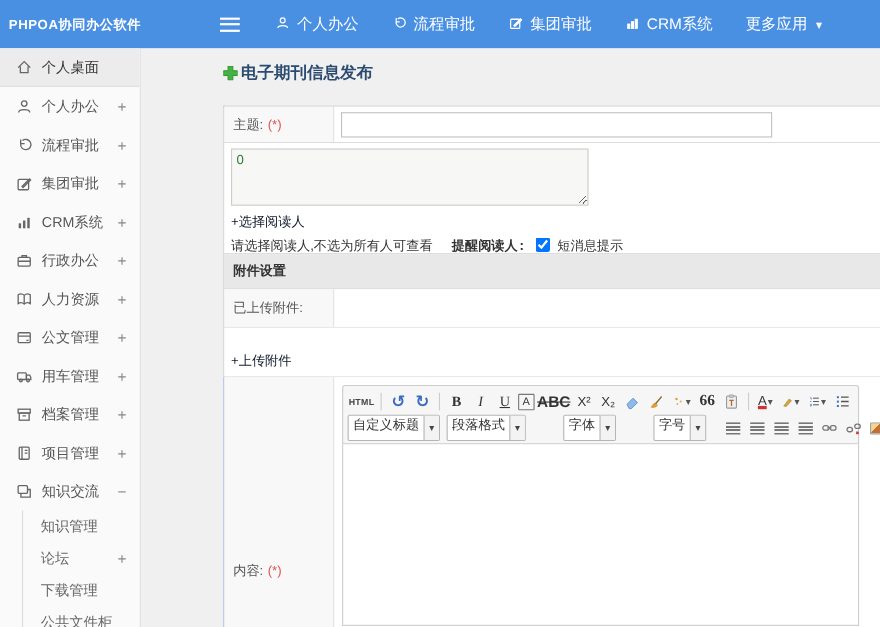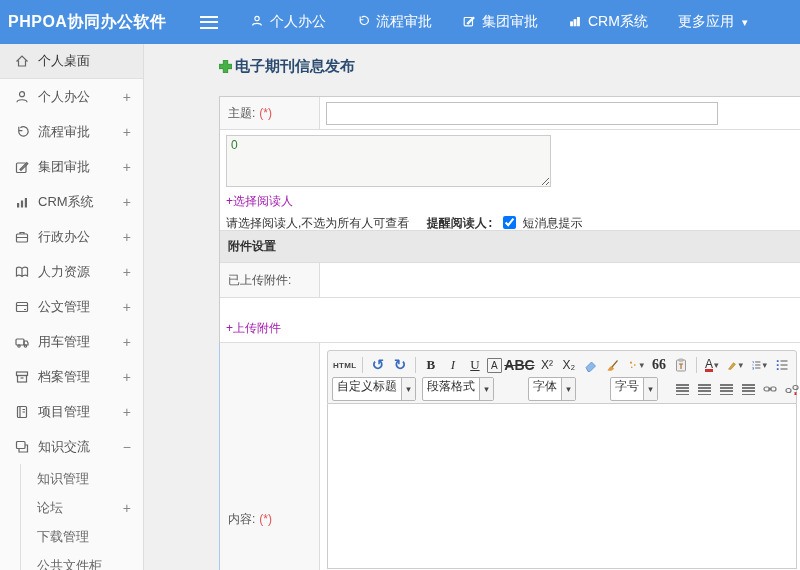--- a/index.html
+++ b/index.html
@@ -2,33 +2,33 @@
 <html><head>
 <meta charset="utf-8">
 <style>
   * { margin:0; padding:0; box-sizing:border-box; }
   html,body { width:800px; height:570px; overflow:hidden; background:#f0f0f0;
     font-family:"Liberation Sans","DejaVu Sans",sans-serif; font-size:12px; color:#333; }
   .app { width:800px; height:570px; display:flex; flex-direction:column; }
 
   
   header { height:44px; background:#4a90e2; display:flex; align-items:center; flex-shrink:0; color:#fff; }
-  .logo { width:200px; padding-left:8px; font-size:16px; font-weight:bold; letter-spacing:.5px; }
+  .logo { width:200px; padding-left:8px; font-size:12px; font-weight:bold; letter-spacing:.5px; }
   .hamburger { width:18px; height:13px; border-top:2px solid #fff; border-bottom:2px solid #fff; position:relative; margin-right:32px; cursor:pointer; }
   .hamburger::after { content:""; position:absolute; left:0; right:0; top:3.5px; height:2px; background:#fff; }
   .topnav { display:flex; align-items:center; gap:30px; }
   .topnav-item { display:flex; align-items:center; gap:6px; font-size:14px; cursor:pointer; white-space:nowrap; }
   .topnav-item svg { stroke:#fff; }
   .caret { font-size:11px; margin-left:2px; }
 
   
   .body-row { flex:1; display:flex; min-height:0; }
 
   
-  .sidebar { width:144px; background:#fafafa; border-right:1px solid #ddd; flex-shrink:0; overflow:hidden; }
+  .sidebar { width:128px; background:#fafafa; border-right:1px solid #ddd; flex-shrink:0; overflow:hidden; }
   .side-item { height:35px; display:flex; align-items:center; padding:0 12px 0 14px; color:#555; font-size:13px; cursor:pointer; }
   .side-item.active { background:#ececec; border-bottom:1px solid #e0e0e0; color:#333; }
   .side-item .s-icon { width:16px; height:16px; margin-right:8px; flex-shrink:0; }
   .side-item svg { stroke:#666; fill:none; stroke-width:1.2; width:16px; height:16px; }
   .side-item svg .f { fill:#666; stroke:none; }
   .side-item .lbl { flex:1; }
   .toggle { color:#888; font-size:14px; }
   .side-sub { margin-left:20px; border-left:1px solid #ddd; }
   .side-sub .side-item { height:29px; padding-left:16px; color:#666; }
 
@@ -42,21 +42,21 @@
   .frow { display:flex; border-bottom:1px solid #ddd; }
   .frow:last-child { border-bottom:none; }
   .label-cell { width:100px; flex-shrink:0; background:#f8f8f8; border-right:1px solid #ddd; padding:8px 4px 8px 8px; color:#555; display:flex; align-items:flex-start; }
   .label-cell .req { color:#e05555; margin-left:4px; }
   .vcenter { align-items:center; }
   .value-cell { flex:1; padding:5px 6px; background:#fff; min-width:0; }
   .subject-row { height:33px; }
   .subject-row input { width:392px; height:23px; border:1px solid #c0c0c0; padding:0 4px; font-size:12px; outline:none; }
   .readers-row { height:101px; }
   .readers-row textarea { width:325px; height:52px; background:#f7f7f5; border:1px solid #ccc; color:#2e7d32; font-size:12px; padding:2px 4px; resize:both; font-family:inherit; }
-  a.blue-link { color:#a21caf; text-decoration:none; cursor:pointer; display:inline-block; margin-top:3px; }
+  a.blue-link { color:#0f172a; text-decoration:none; cursor:pointer; display:inline-block; margin-top:3px; }
   .hint-line { margin-top:5px; color:#333; white-space:nowrap; }
   .hint-line b { margin-left:14px;font-family:Liberation Mono, monospace; }
   .hint-line input { vertical-align:-2px; margin:0 3px 0 6px; }
   .section-row { height:32px; background:#e8e8e8; display:flex; align-items:center; padding-left:8px; font-weight:bold; color:#333; border-bottom:1px solid #ddd; }
   .uploaded-row { height:35px; }
   .attach-row { height:45px; }
   .attach-row .value-cell { display:flex; align-items:center; }
   .content-row { height:352px; border-left:1px solid #a9c9e9; margin-left:-1px; }
   .content-row .label-cell { justify-content:flex-start; align-items:center; }
   .content-row .value-cell { padding:7px; }

